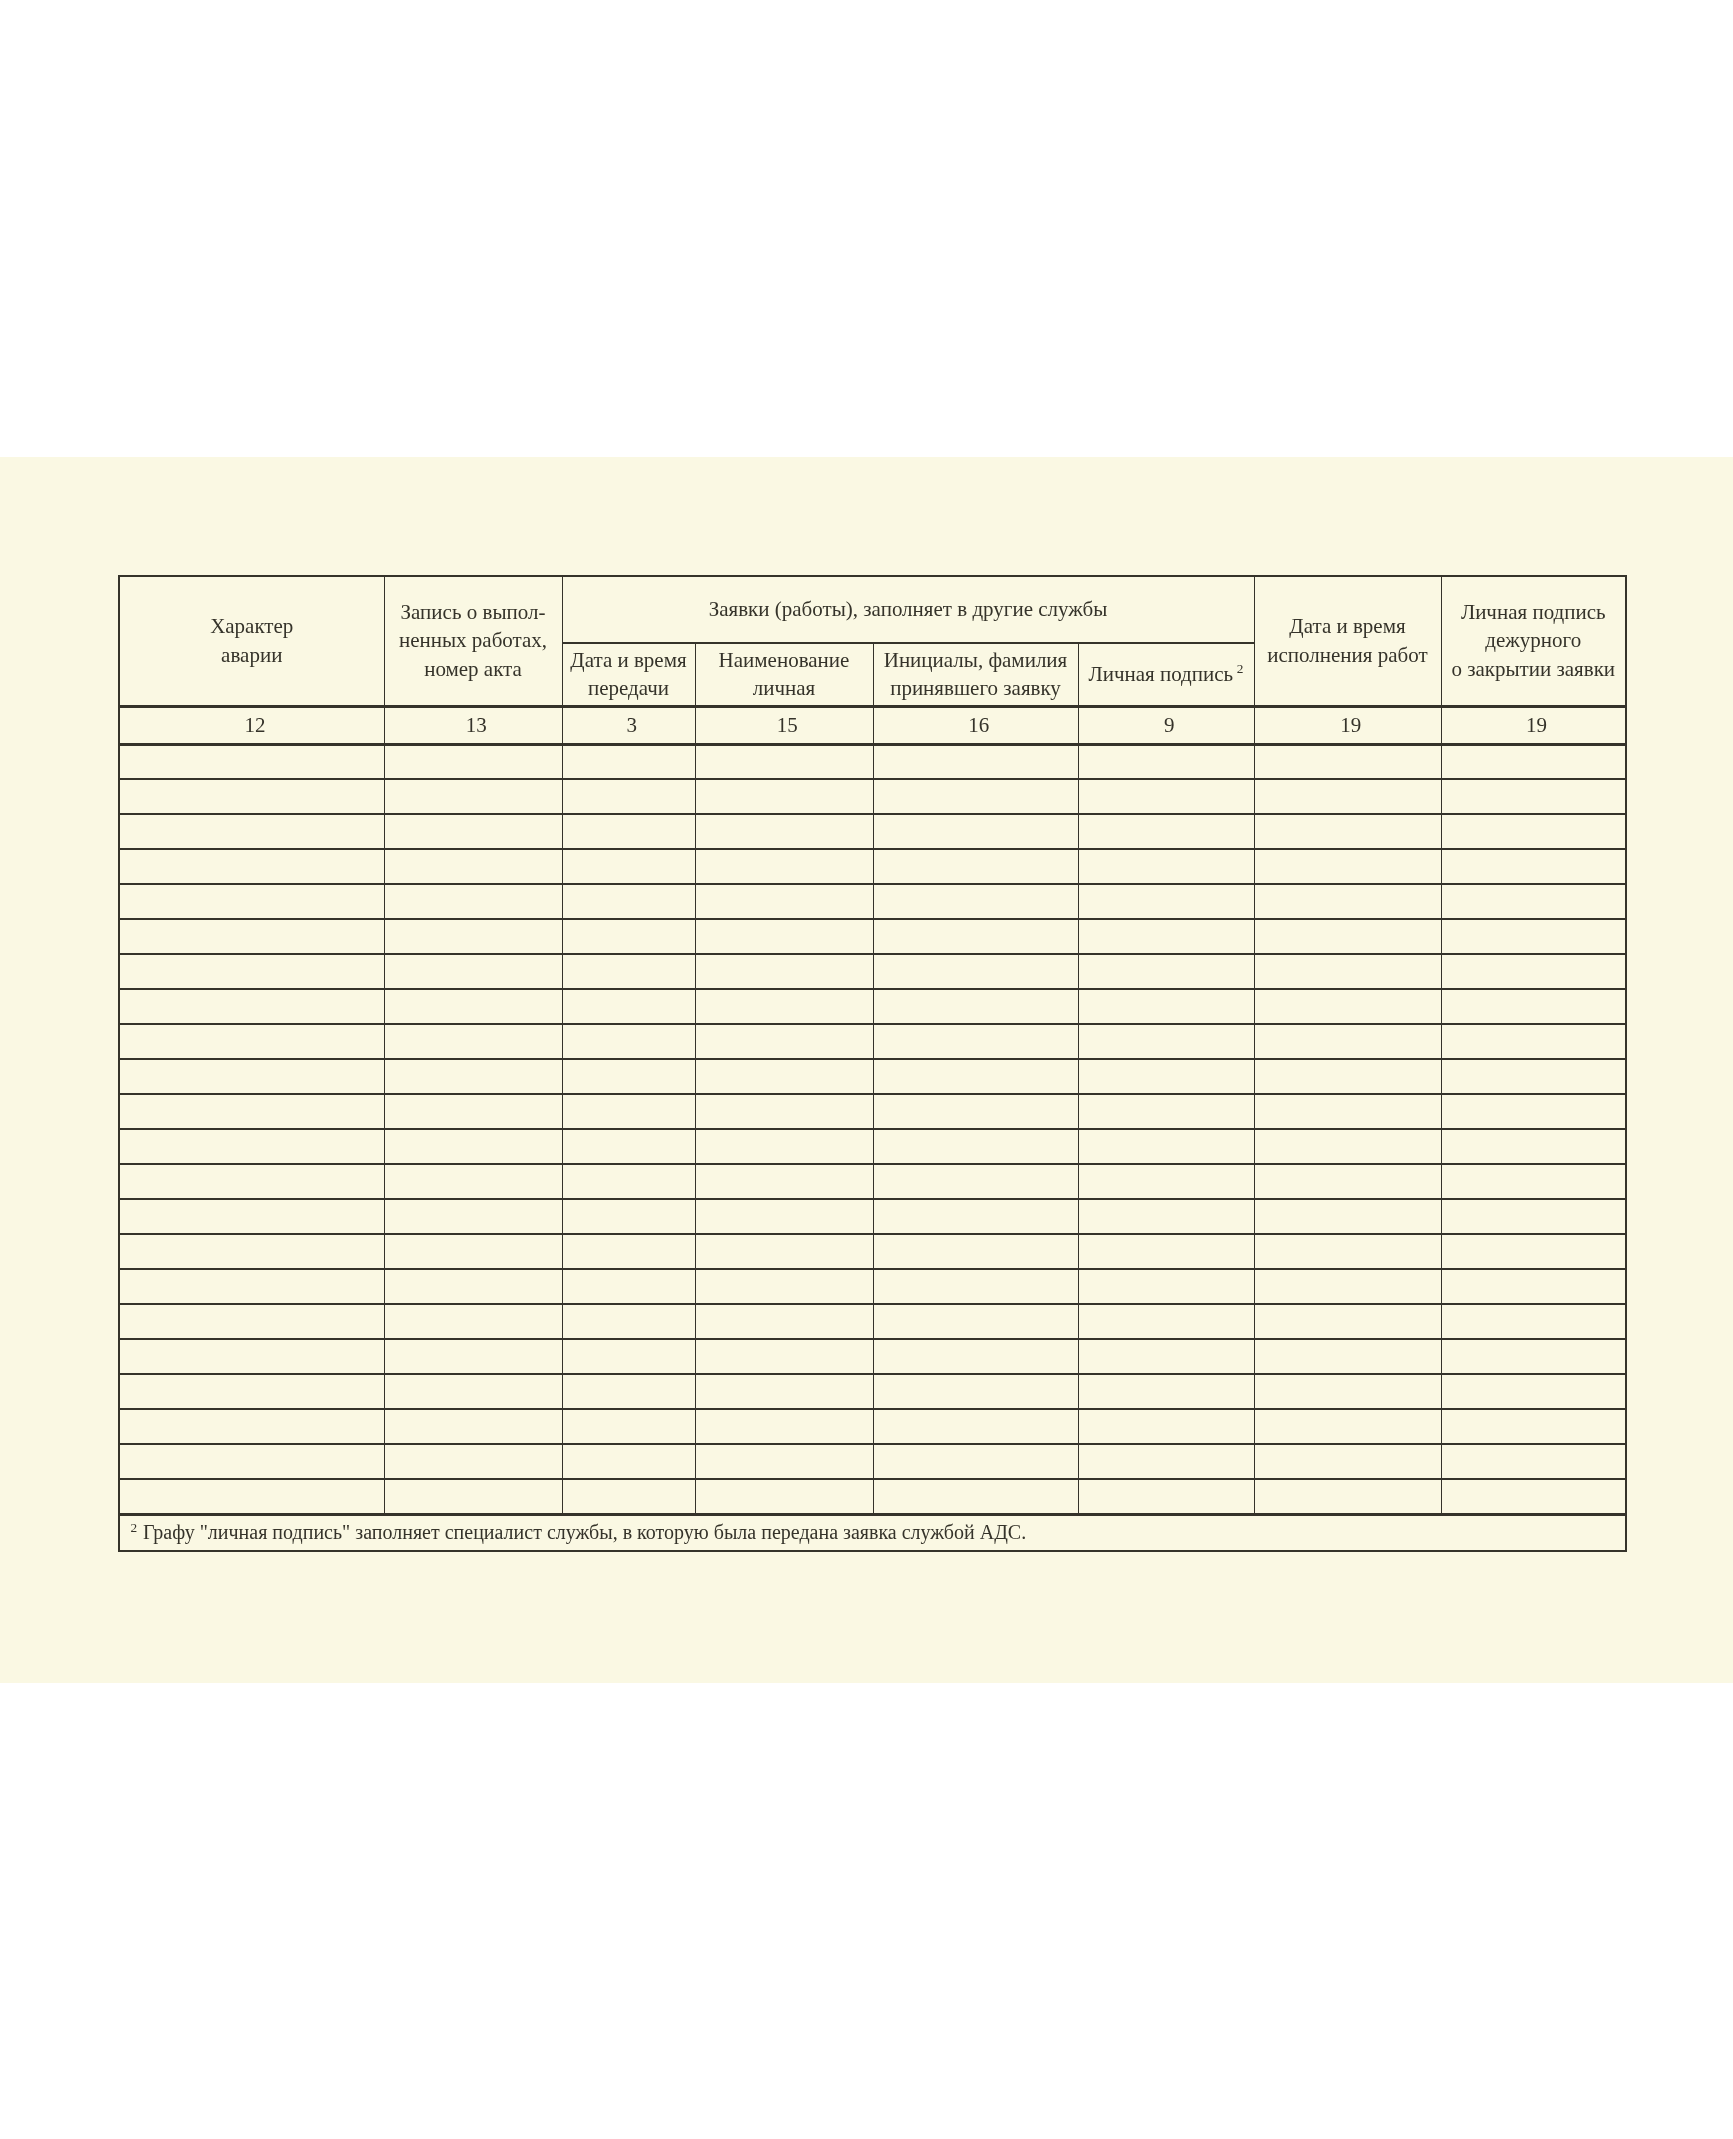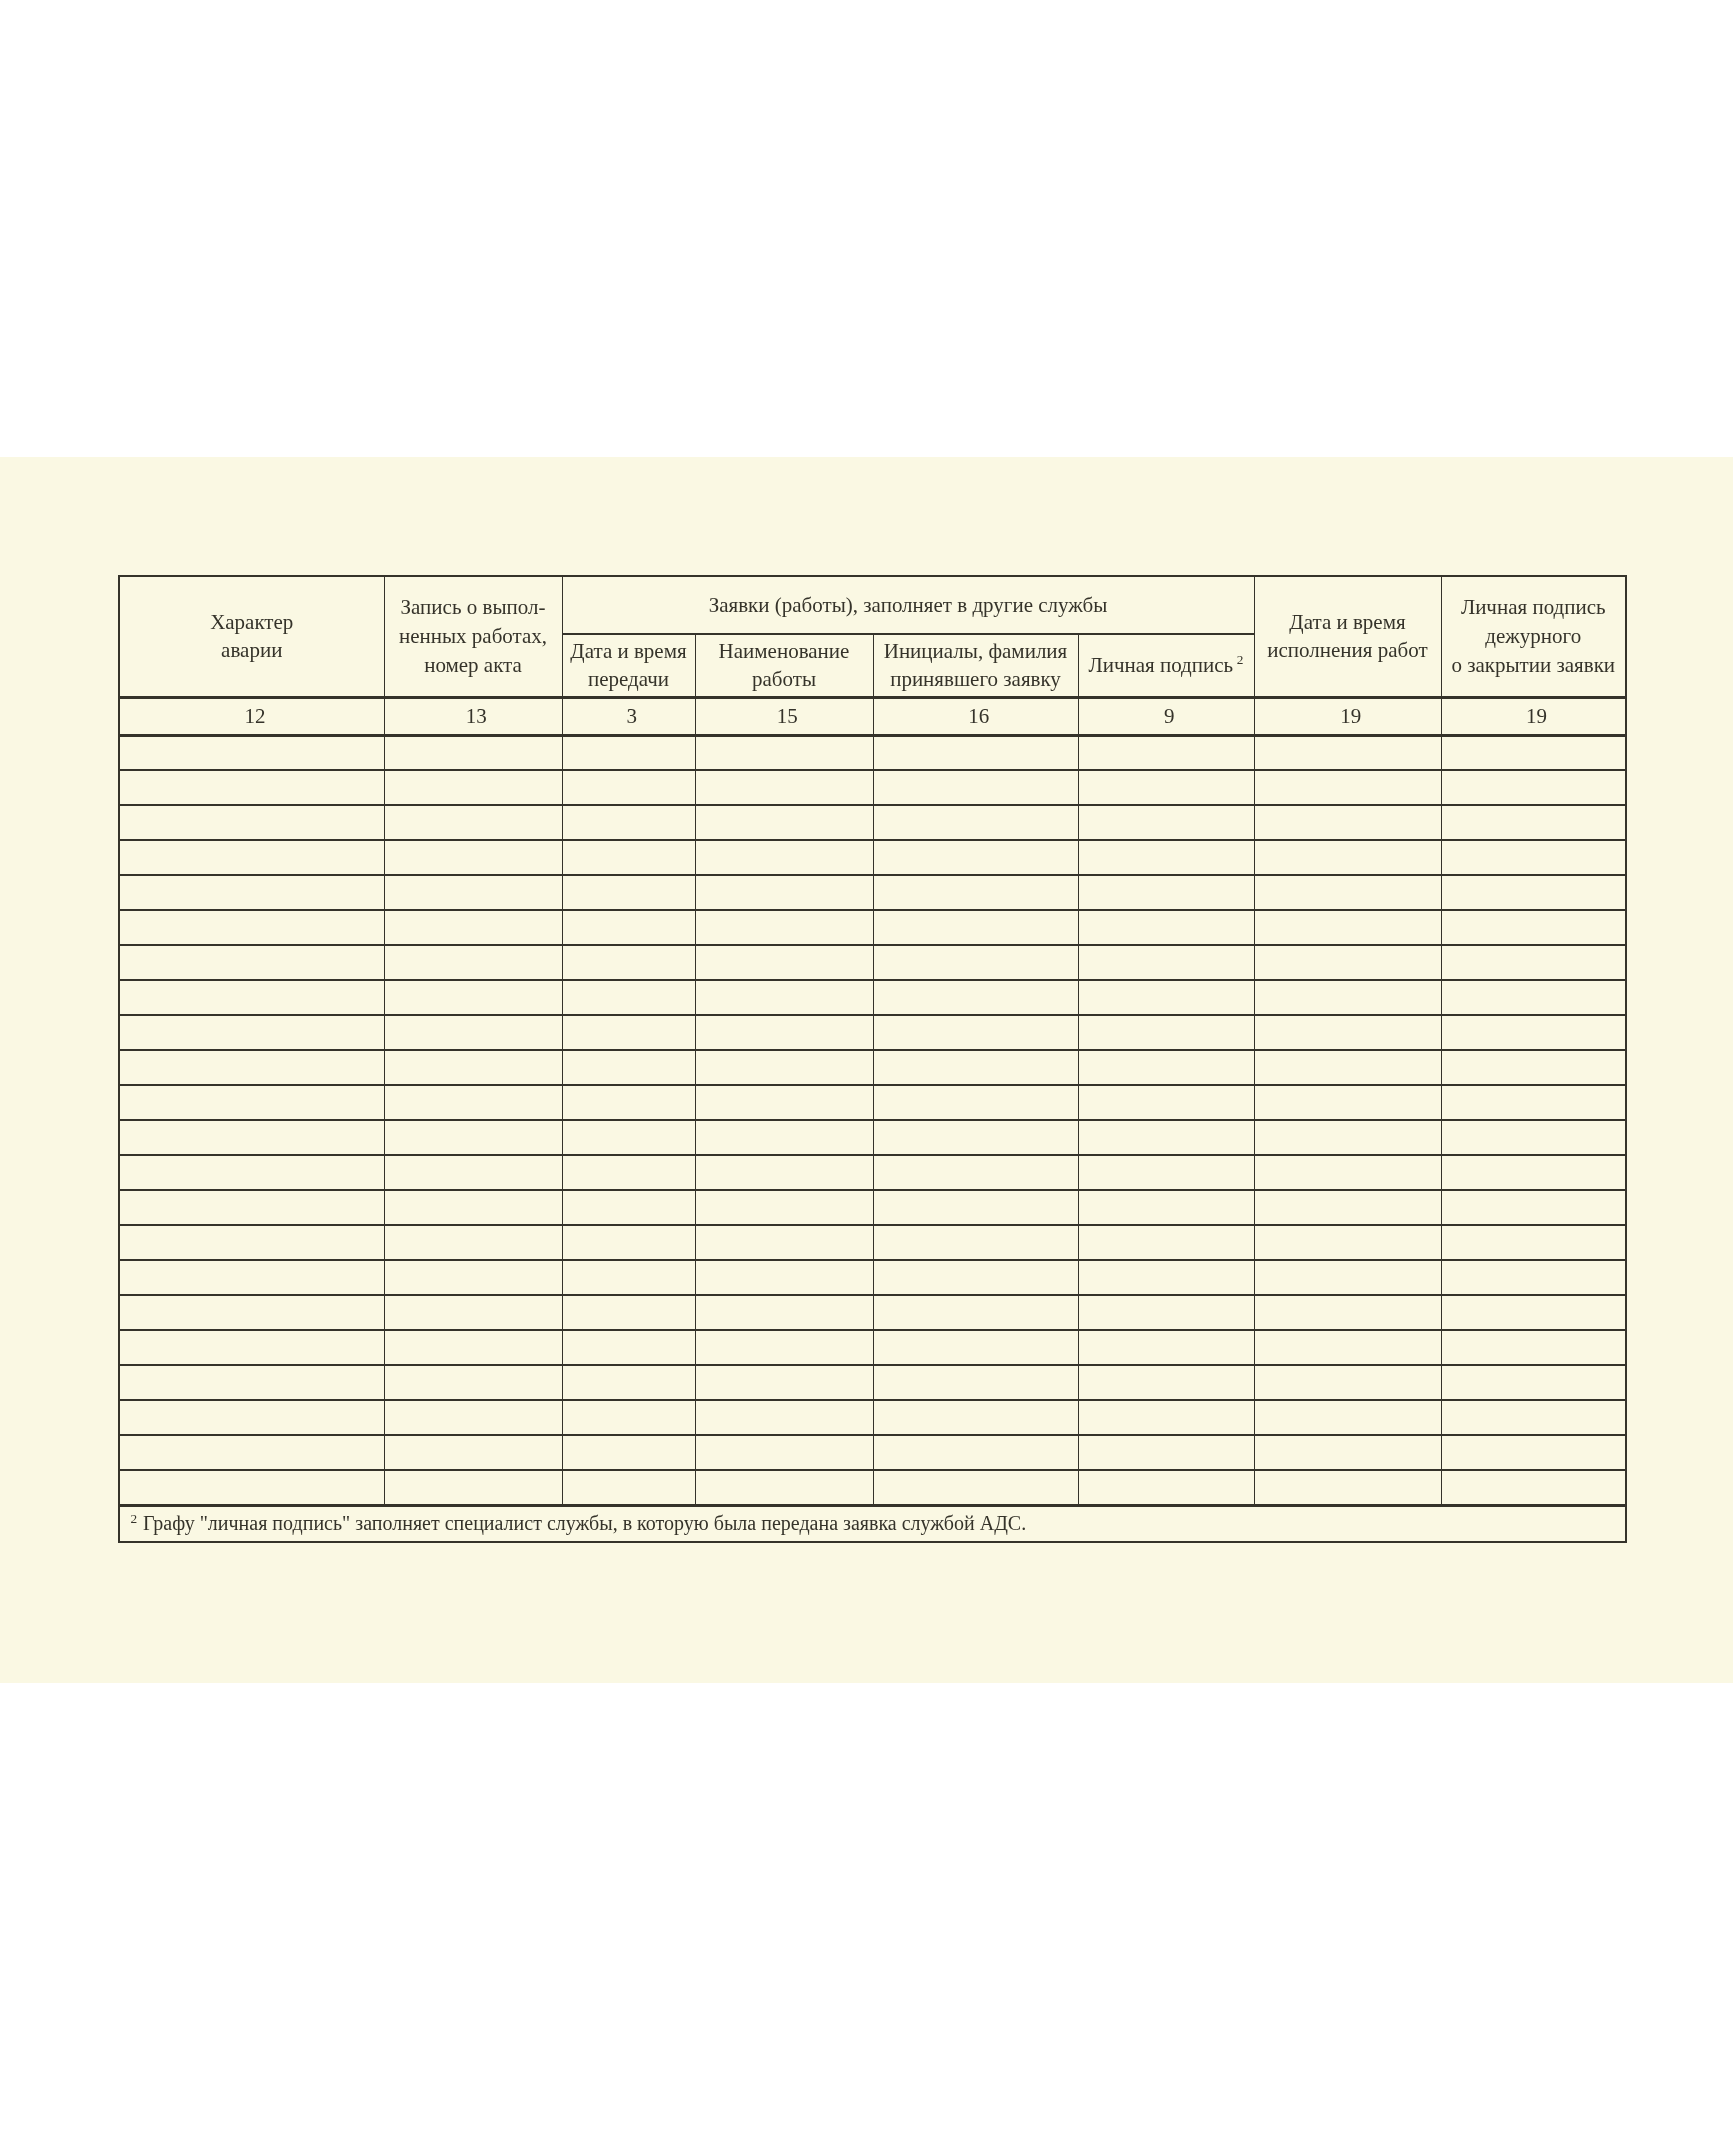--- a/index.html
+++ b/index.html
@@ -42,21 +42,21 @@
     border-top: 2.2px solid var(--line);
     border-bottom: 2.2px solid var(--line);
     font-weight: normal;
     font-size: 21px;
     line-height: 1.38;
     text-align: center;
     vertical-align: middle;
     padding: 1.5px 4.4px;
     color: var(--ink);
   }
-  tr.hrow1 { height: 58px; }
+  tr.hrow1 { height: 67px; }
   tr.hrow2 { height: 62px; }
   tr.hrow1 th, tr.hrow2 th { white-space: pre-line; }
   tr.numrow { height: 38px; }
   tr.numrow td { border-top: 3px solid var(--line); border-bottom: 3px solid var(--line); padding-left: 11px; }
   tr.body-row { height: 35px; }
   tr.footnote-row { height: 37px; }
   tr.footnote-row td {
     border-top: 3.7px solid var(--line);
     text-align: left;
     font-size: 20px;
@@ -100,21 +100,21 @@
           <th rowspan="2">Дата и время
 исполнения работ</th>
           <th rowspan="2">Личная подпись
 дежурного
 о закрытии заявки</th>
         </tr>
         <tr class="hrow2">
           <th>Дата и время
 передачи</th>
           <th>Наименование
-работы</th>
+личная</th>
           <th>Инициалы, фамилия
 принявшего заявку</th>
           <th><span>Личная подпись</span><sup class="fn-marker hdr-sup">2</sup></th>
         </tr>
         <tr class="numrow">
           <td>12</td>
           <td>13</td>
           <td>3</td>
           <td>15</td>
           <td>16</td>

